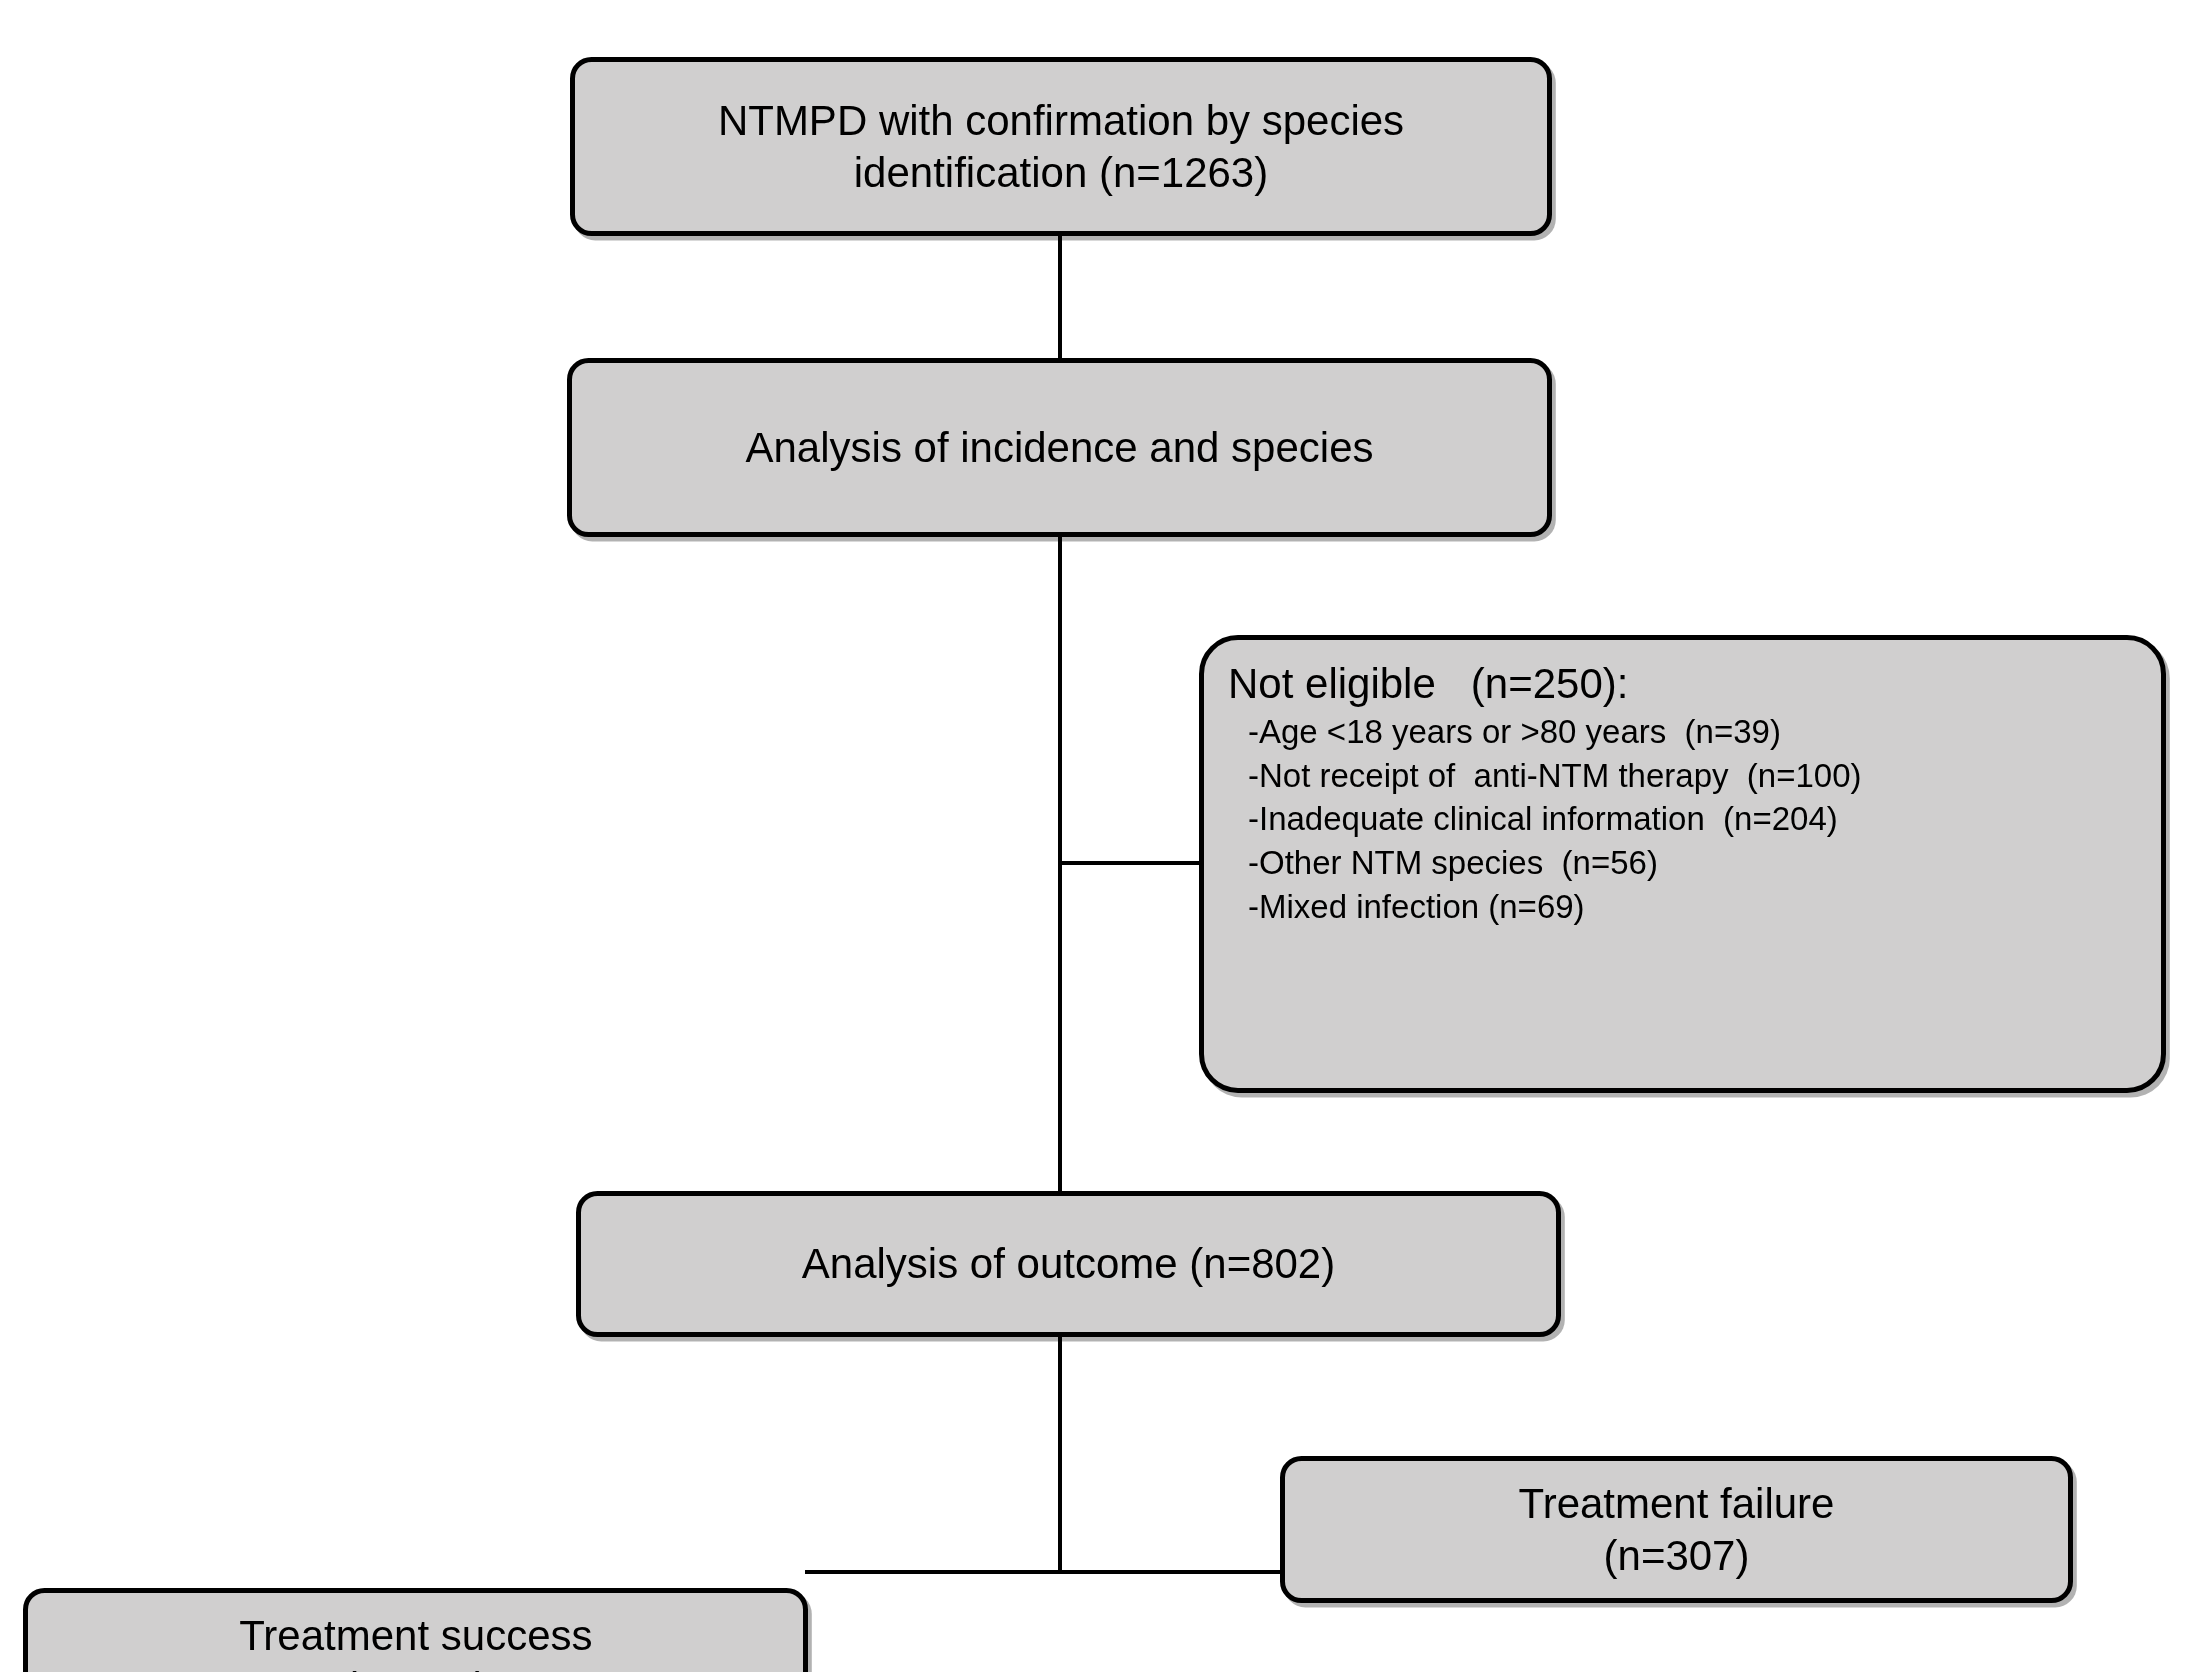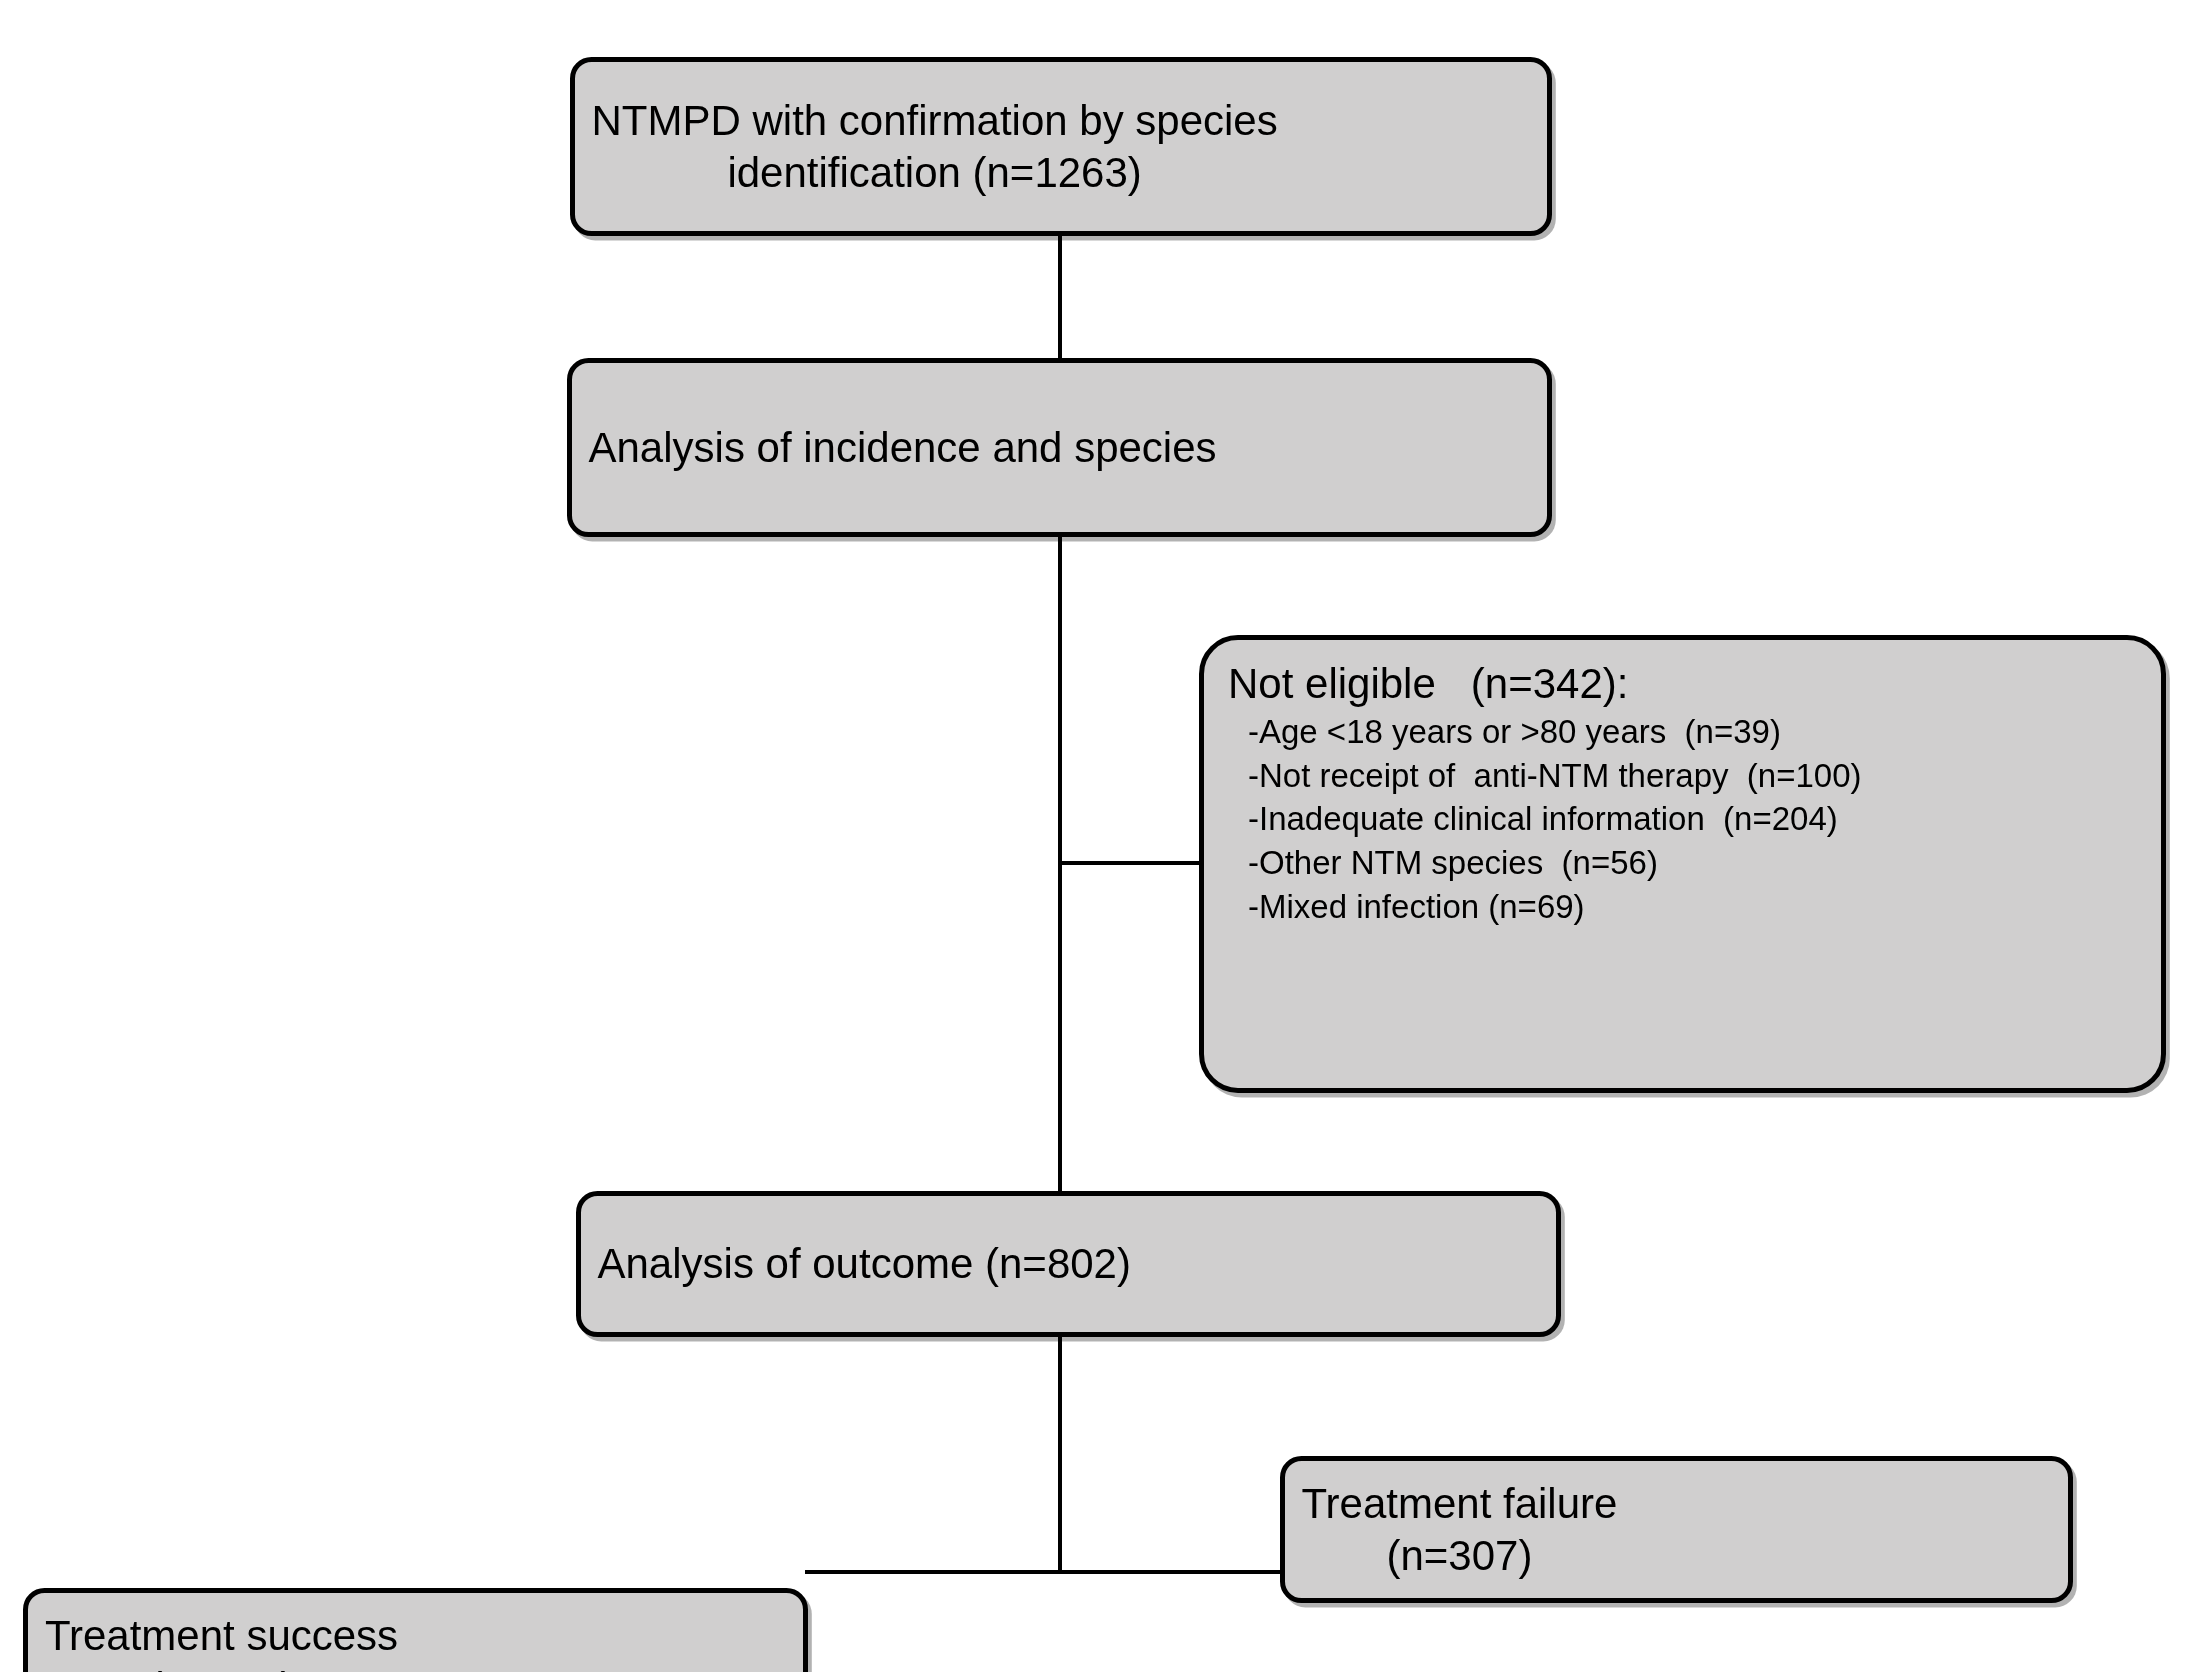--- a/index.html
+++ b/index.html
@@ -26,20 +26,21 @@
 
   
   .node {
     position: absolute;
     box-sizing: border-box;
     background: #d0cfcf;
     border: 5.7px solid #000000;
     border-radius: 21.5px;
     display: flex;
     align-items: center;
+    justify-content: center;
     text-align: center;
     color: #000000;
     font-weight: 400;
     line-height: 1.22;
     box-shadow: 3.8px 4.4px 0 0 rgba(0,0,0,0.30);
     z-index: 3;
   }
   .node .node-text {
     display: block;
     white-space: pre-line;
@@ -99,21 +100,21 @@
     <span class="node-text">NTMPD with confirmation by species
 identification (n=1263)</span>
   </div>
 
   <div class="node" id="node-incidence">
     <span class="node-text">Analysis of incidence and species</span>
   </div>
 
   <div class="node" id="node-noteligible">
     <div class="ne-inner">
-      <span class="ne-title">Not eligible   (n=342):</span>
+      <span class="ne-title">Not eligible   (n=250):</span>
       <span class="ne-item">-Age &lt;18 years or &gt;80 years  (n=39)</span>
       <span class="ne-item">-Not receipt of  anti-NTM therapy  (n=100)</span>
       <span class="ne-item">-Inadequate clinical information  (n=204)</span>
       <span class="ne-item">-Other NTM species  (n=56)</span>
       <span class="ne-item">-Mixed infection (n=69)</span>
     </div>
   </div>
 
   <div class="node" id="node-outcome">
     <span class="node-text">Analysis of outcome (n=802)</span>

